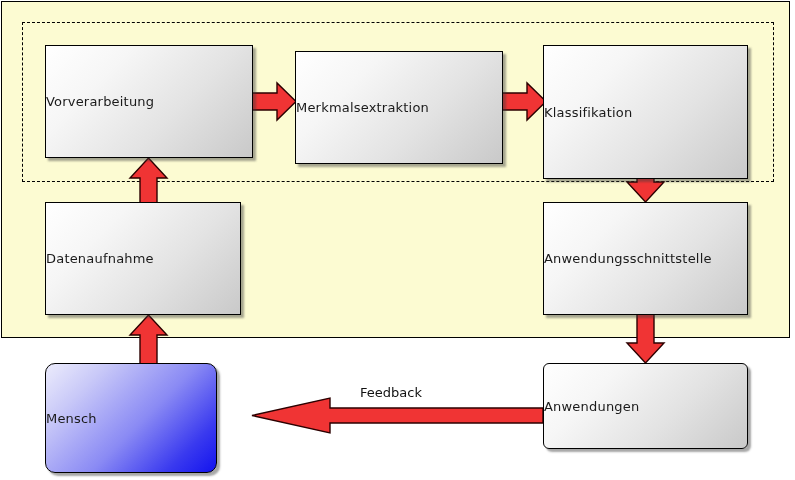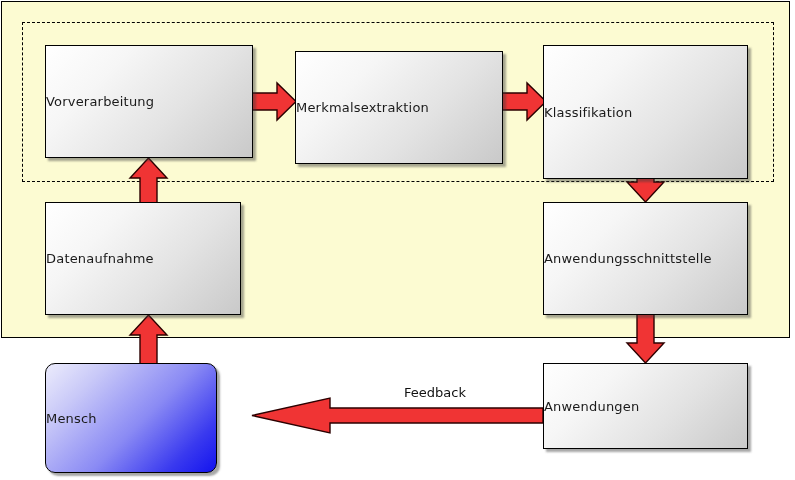--- a/index.html
+++ b/index.html
@@ -69,21 +69,20 @@
     stroke-width: 1.4;
     stroke-linejoin: miter;
   }
 
   
   .edge-label {
     position: absolute;
     font-size: 13px;
     color: #111111;
     white-space: nowrap;
-    margin-left: 44px;
   }
 </style>
 </head>
 <body>
 
 <div id="canvas">
 
   <div class="panel" style="left:1px; top:1px; width:789px; height:337px;"></div>
 
   <div class="dashed-group" style="left:22px; top:22px; width:752px; height:160px;"></div>
@@ -122,19 +121,19 @@
   </div>
 
   <div class="node grey" style="left:543px; top:202px; width:205px; height:113px;">
     <span>Anwendungsschnittstelle</span>
   </div>
 
   <div class="node blue" style="left:45px; top:363px; width:172px; height:110px;border-radius:10px;">
     <span>Mensch</span>
   </div>
 
-  <div class="node grey" style="left:543px; top:363px; width:205px; height:86px;">
+  <div class="node grey" style="left:543px; top:363px; width:205px; height:86px;border-radius:6px;">
     <span>Anwendungen</span>
   </div>
 
   <div class="edge-label" style="left:360px; top:385px;">Feedback</div>
 
 </div>
 
 </body></html>

